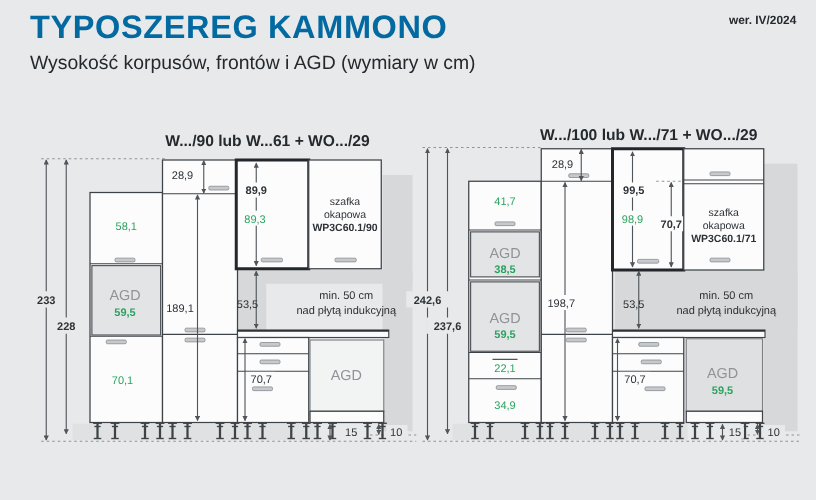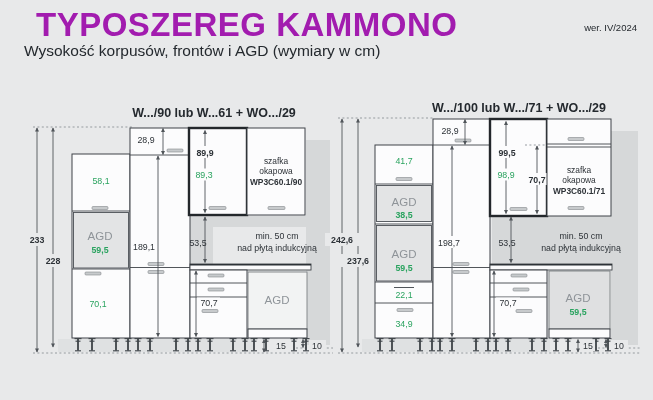--- a/index.html
+++ b/index.html
@@ -1,21 +1,21 @@
 <!DOCTYPE html>
 <html><head>
 <meta charset="utf-8">
 <style>
   html,body{margin:0;padding:0}
   body{width:653px;height:400px;background:#e8e9ea;position:relative;overflow:hidden;
        font-family:"Liberation Sans",sans-serif;}
-  .hdr-title{position:absolute;left:36px;top:6px;font-size:33px;font-weight:800;
-             letter-spacing:.5px;color:#a21caf;}
+  .hdr-title{position:absolute;left:24px;top:6px;font-size:26px;font-weight:800;
+             letter-spacing:.5px;color:#0369a1;}
   .hdr-sub{position:absolute;left:24px;top:42px;font-size:15.5px;font-weight:400;color:#24292e;}
-  .hdr-ver{position:absolute;right:16px;top:22px;font-size:9.5px;font-weight:400;color:#24292e;}
+  .hdr-ver{position:absolute;right:16px;top:11px;font-size:9.5px;font-weight:700;color:#24292e;}
   svg{position:absolute;left:0;top:0}
   
   .cab{fill:#fcfcfd;stroke:#3e4348;stroke-width:1}
   .cabthick{fill:#fcfcfd;stroke:#23272b;stroke-width:2.4}
   .agdbox{fill:#e3e4e5;stroke:#4a4f54;stroke-width:.9}
   .wt{fill:#fbfbfc;stroke:#3e4348;stroke-width:.9}
   .shadow{fill:#d6d8d9}
   .legband{fill:#dfe1e2}
   .div{stroke:#3e4348;stroke-width:.9}
   .handle{fill:#c7cacc;stroke:#83878b;stroke-width:.6}

